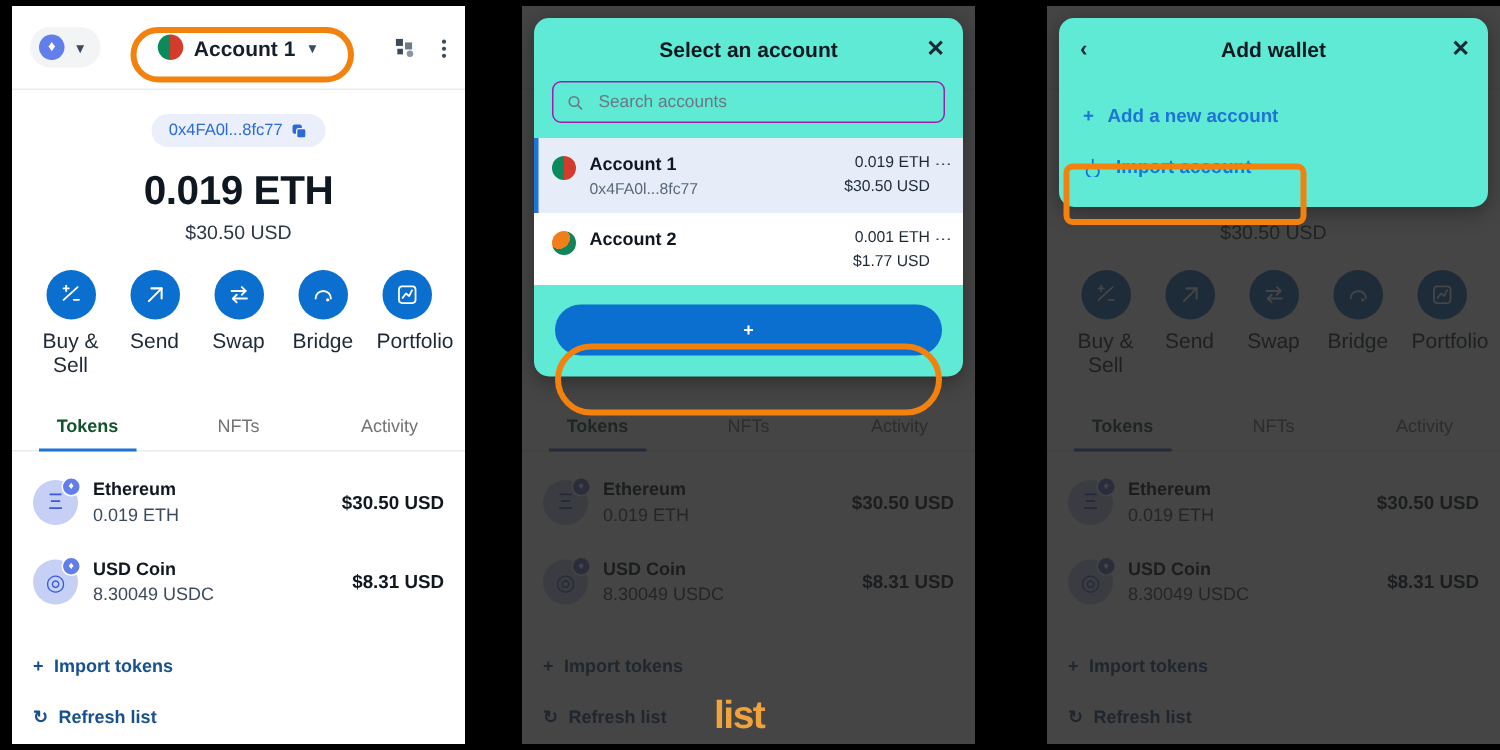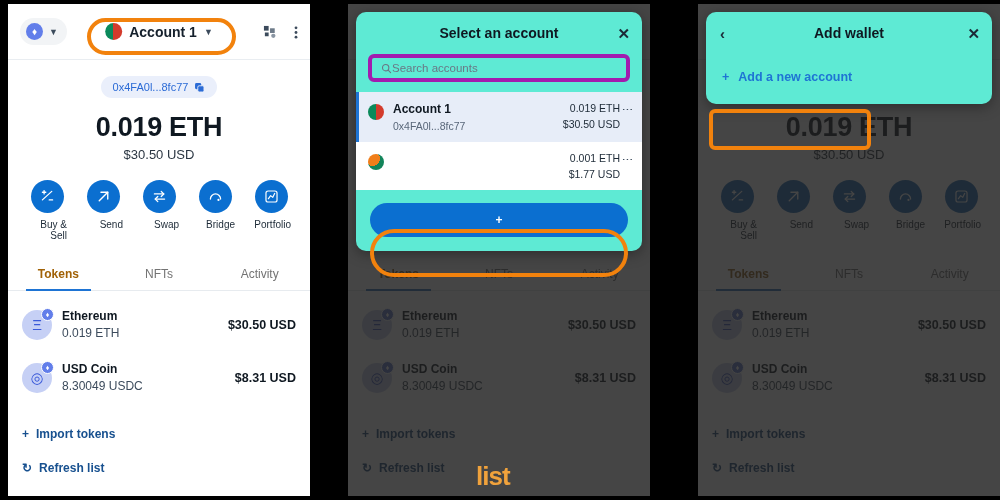--- a/index.html
+++ b/index.html
@@ -99,33 +99,33 @@
     display: flex; justify-content: center; gap: 16px;
     margin-top: 18px;
   }
   .action { width: 40px; text-align: center; }
   .action-circle {
     width: 33px; height: 33px; border-radius: 50%;
     background: #0b6fd0;
     margin: 0 auto;
     display: flex; align-items: center; justify-content: center;
   }
-  .action-label { margin-top: 6px; font-size: 10px; color: #1c2936; text-align: right; }
+  .action-label { margin-top: 6px; font-size: 14px; color: #1c2936; }
 
   
   .tabs {
     display: flex; margin-top: 18px;
     border-bottom: 1px solid #e7ebef;
   }
   .tab {
     flex: 1; text-align: center;
     font-size: 12px; color: #737373;
     padding: 8px 0 9px;
   }
-  .tab.active { color: #a16207; font-weight: bold; position: relative; }
+  .tab.active { color: #14532d; font-weight: bold; position: relative; }
   .tab.active::after {
     content: ""; position: absolute; left: 18%; right: 18%; bottom: -1px;
     height: 2px; background: #1e74d4;
   }
 
   
   .tokens { padding: 6px 14px 0; }
   .token-row { display: flex; align-items: center; padding: 12px 0 10px; }
   .token-icon {
     position: relative; width: 30px; height: 30px; margin-right: 10px;
@@ -179,22 +179,22 @@
   .modal-close {
     position: absolute; right: 12px; top: 50%; transform: translateY(-50%);
     font-size: 15px; color: #1c2936; line-height: 1;
   }
   .modal-back {
     position: absolute; left: 14px; top: 50%; transform: translateY(-50%);
     font-size: 15px; color: #1c2936; line-height: 1;
   }
   .search-wrap { padding: 0 12px 10px; }
   .search-box {
-    display: flex; align-items: center; gap: 0;
-    border: 4px solid #a21caf; border-radius: 6px;
+    display: flex; align-items: center; gap: 10px;
+    border: 1px solid #a21caf; border-radius: 6px;
     height: 28px; padding: 0 9px;
   }
   .search-ph { font-size: 11.5px; color: #6a7785; }
 
   .acct-row {
     display: flex; align-items: flex-start;
     padding: 10px 10px 10px 12px;
     position: relative;
     background: #fff;
   }
@@ -504,20 +504,21 @@
         <div class="acct-right">
           <div class="acct-eth">0.019 ETH</div>
           <div class="acct-usd">$30.50 USD</div>
         </div>
         <span class="kebab">⋮</span>
       </div>
 
       <div class="acct-row">
         <span class="acct-av jazz jazz2"></span>
         <div class="acct-left">
+          <div class="acct-name">Account 2</div>
         </div>
         <div class="acct-right">
           <div class="acct-eth">0.001 ETH</div>
           <div class="acct-usd">$1.77 USD</div>
         </div>
         <span class="kebab">⋮</span>
       </div>
 
       <div class="modal-foot">
         <div class="primary-btn">
@@ -646,19 +647,28 @@
       <div class="modal-head">
         <span class="modal-back">‹</span>
         <span>Add wallet</span>
         <span class="modal-close">✕</span>
       </div>
       <div class="menu-list">
         <div class="menu-item">
           <span>+</span>
           <span>Add a new account</span>
         </div>
+        <div class="menu-item">
+          <span>
+            <svg width="13" height="13" viewBox="0 0 16 16" fill="none" stroke="#1e74d4" stroke-width="1.5" stroke-linecap="round">
+              <path d="M3.5 9.5 A5 5 0 1 0 12.5 9.5"></path>
+                <line x1="8" y1="1.8" x2="8" y2="8"></line>
+            </svg>
+          </span>
+          <span>Import account</span>
+        </div>
       </div>
     </div>
 
     <div class="ring rect" style="left:11px; top:105px; width:162px; height:41px;"></div>
   </div>
 
 </div>
 
 </body></html>

